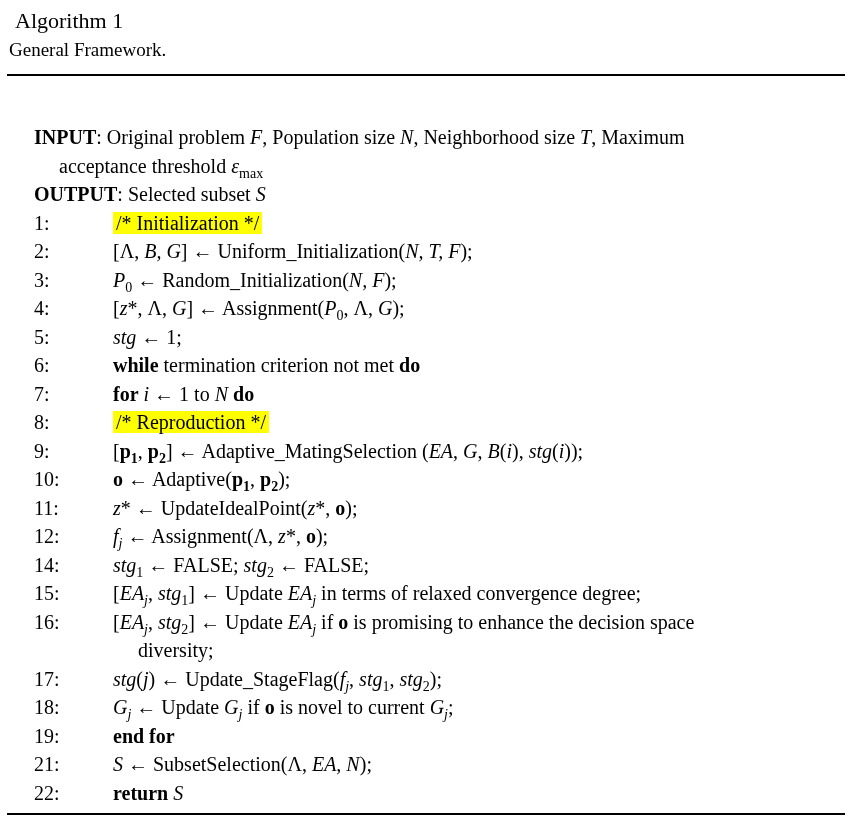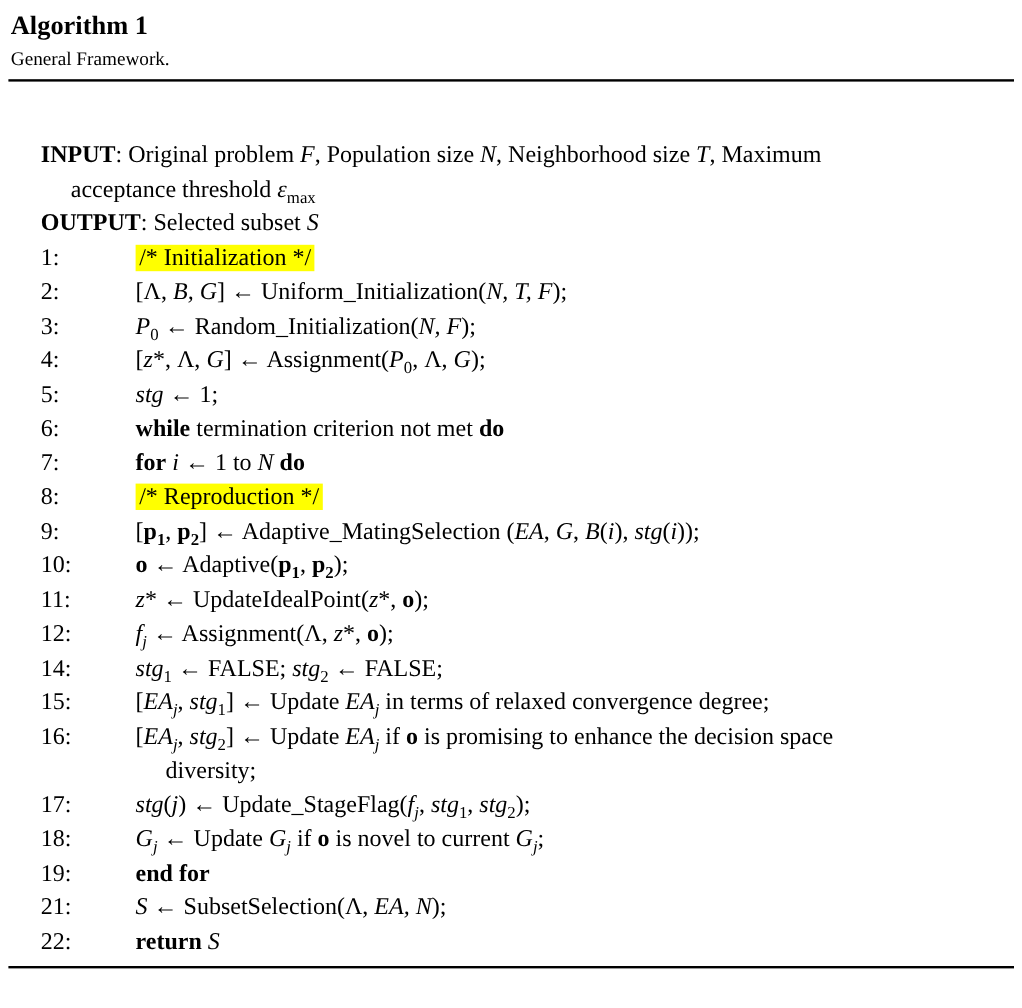--- a/index.html
+++ b/index.html
@@ -12,27 +12,27 @@
   .page {
     width: 852px;
     height: 840px;
     box-sizing: border-box;
     padding: 6px 7px 0 7px;
     overflow: hidden;
     background: #ffffff;
   }
   .title {
     font-size: 22px;
-    font-weight: bold;
-    margin: 2px 0 4px 2px;
+    font-weight: normal;
+    margin: 2px 0 4px 8px;
     line-height: 26px;
   }
   .subtitle {
-    font-size: 16px;
-    margin: 0 0 4px 2px;
+    font-size: 19px;
+    margin: 0 0 12px 2px;
     line-height: 24px;
   }
   .rule {
     height: 2px;
     background: #000000;
     width: 100%;
   }
   .listing {
     font-size: 20px;
     line-height: 28.5px;

